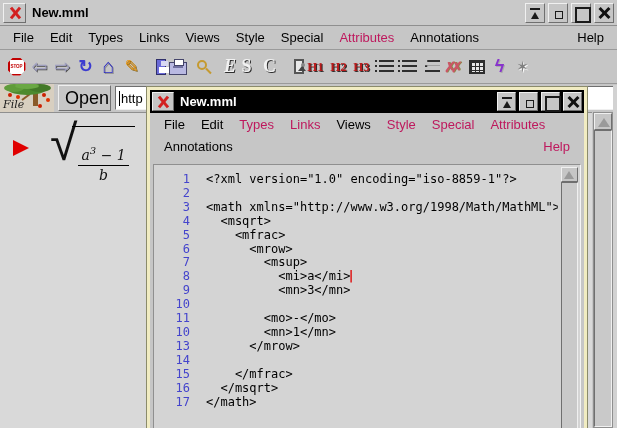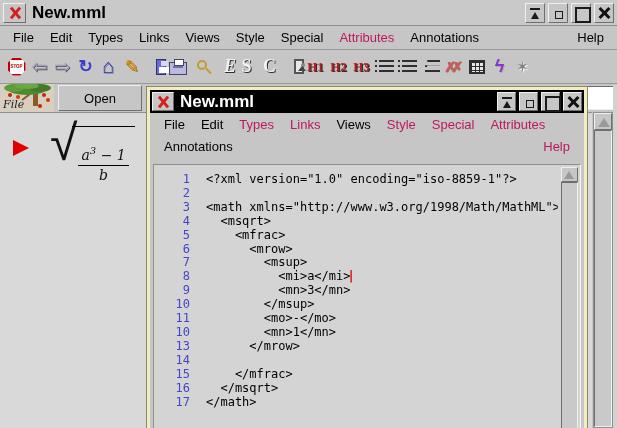--- a/index.html
+++ b/index.html
@@ -15,21 +15,21 @@
   
   .main-window { position:absolute; inset:0; background:#c6c6c6; }
 
   .titlebar { height:26px; display:flex; align-items:center; gap:6px;
               padding:2px 3px; background:#c9c9c9; border-bottom:1px solid #8f8f8f; }
   .app-btn { width:23px; height:20px; flex:none; display:flex; align-items:center; justify-content:center; }
   .redx { position:relative; width:16px; height:14px; }
   .redx::before,.redx::after { content:""; position:absolute; left:7px; top:0; width:3px; height:14px; background:#d22020; }
   .redx::before { transform:rotate(40deg); }
   .redx::after  { transform:rotate(-40deg); }
-  .title-text { font-weight:bold; font-size:17px; color:#000; flex:1; }
+  .title-text { font-weight:bold; font-size:13px; color:#000; flex:1; }
   .win-btns { display:flex; gap:3px; }
   .win-btn { width:20px; height:20px; position:relative; flex:none;
              border:1px solid; border-color:#f0f0f0 #6f6f6f #6f6f6f #f0f0f0; background:#c6c6c6; }
   .wb-shade::before { content:""; position:absolute; left:5px; top:8px;
       border-left:4px solid transparent; border-right:4px solid transparent; border-bottom:7px solid #1a1a1a; }
   .wb-shade::after { content:""; position:absolute; left:4px; top:4px; width:10px; height:2px; background:#1a1a1a; }
   .wb-iconify::before { content:""; position:absolute; left:6px; top:7px; width:6px; height:6px; border:1px solid #1a1a1a; }
   .wb-maximize::before { content:""; position:absolute; left:3px; top:3px; width:12px; height:12px; border:2px solid #1a1a1a; }
   .wb-close::before,.wb-close::after { content:""; position:absolute; left:8px; top:2px; width:3px; height:14px; background:#111; }
   .wb-close::before { transform:rotate(45deg); }
@@ -85,21 +85,21 @@
         repeating-linear-gradient(180deg,#2e2e2e 0 1px,transparent 1px 4px),#e8e8e8; }
   .tb-math { font-size:18px; font-weight:bold; color:#8833cc; text-shadow:1px 1px 0 #aaa; }
   .tb-link { font-size:15px; color:#808080; text-shadow:1px 1px 0 #fff; }
 
   
   .address-row { height:28px; display:flex; align-items:stretch; }
   .logo { position:relative; width:54px; flex:none; background:#d8cfc0; }
   .logo svg { position:absolute; inset:0; }
   .logo-text { position:absolute; left:3px; bottom:1px; font-family:"DejaVu Serif",serif;
                font-style:italic; font-size:11px; color:#1a1a1a; }
-  .open-btn { width:84px; margin:1px 2px 1px 4px; background:#c6c6c6; font-size:13px;
+  .open-btn { width:53px; margin:1px 2px 1px 4px; background:#c6c6c6; font-size:18px;
               font-family:"Liberation Sans",sans-serif; color:#000;
               border:1px solid; border-color:#efefef #6f6f6f #6f6f6f #efefef; }
   .url-field { flex:1; background:#fff; margin:2px 2px; display:flex; align-items:center;
                font-size:13px; padding-left:3px; border:1px solid; border-color:#6f6f6f #efefef #efefef #6f6f6f; }
   .url-field::before { content:""; border-left:1px solid #000; height:15px; margin-right:1px; }
 
   
   .doc-area { position:absolute; top:112px; left:0; width:592px; bottom:0;
               background:#d9d9d9; border-top:1px solid #8f8f8f; }
   .sel-triangle { position:absolute; left:13px; top:27px; width:0; height:0;
@@ -374,21 +374,20 @@
           <span class="ltext">          &lt;mi&gt;a&lt;/mi&gt;</span>
           <span class="caret">|</span>
         </div>
         <div class="code-line">
           <span class="lnum">9</span>
           <span class="ltext">          &lt;mn&gt;3&lt;/mn&gt;</span>
           <span class="caret"></span>
         </div>
         <div class="code-line">
           <span class="lnum">10</span>
-          <span class="ltext">        &lt;/msup&gt;</span>
           <span class="caret"></span>
         </div>
         <div class="code-line">
           <span class="lnum">11</span>
           <span class="ltext">        &lt;mo&gt;-&lt;/mo&gt;</span>
           <span class="caret"></span>
         </div>
         <div class="code-line">
           <span class="lnum">10</span>
           <span class="ltext">        &lt;mn&gt;1&lt;/mn&gt;</span>

